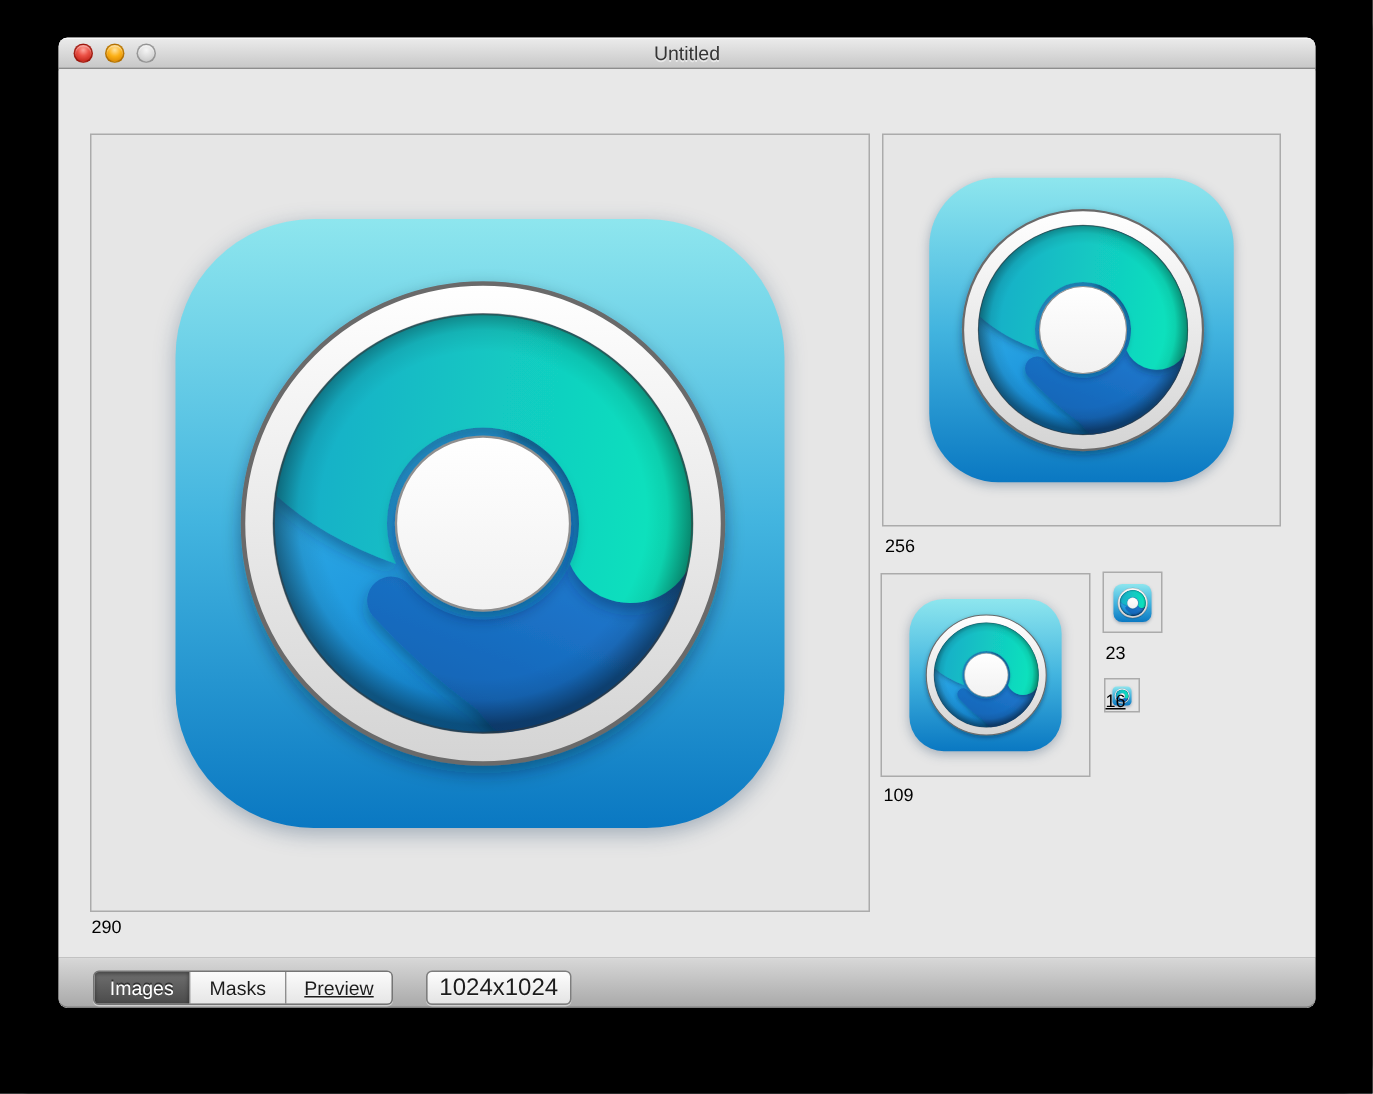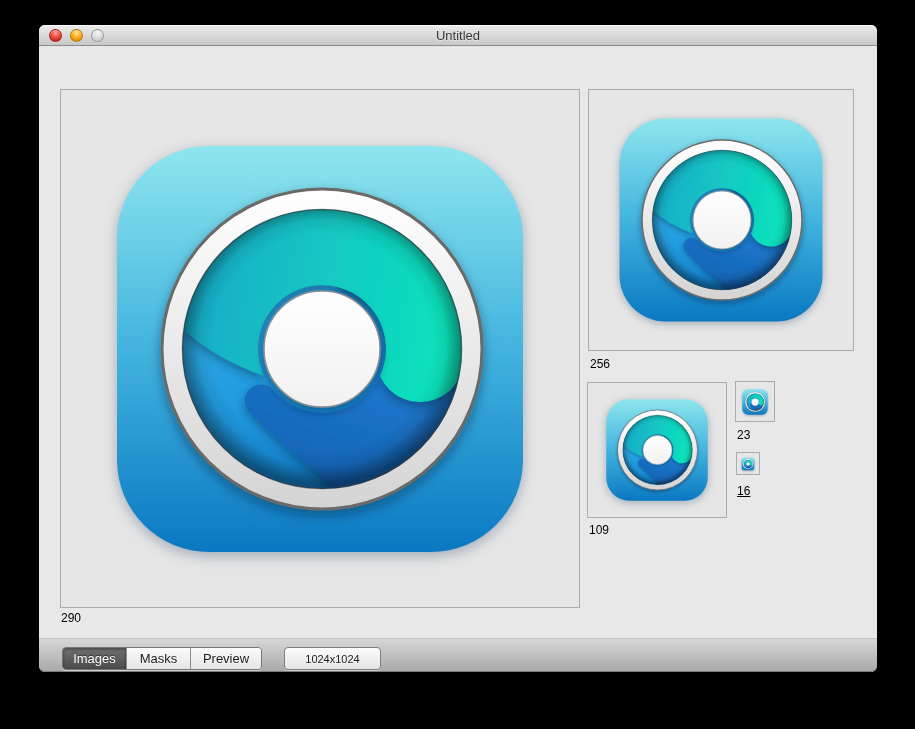--- a/index.html
+++ b/index.html
@@ -59,21 +59,21 @@
   .well-256 { left:549px; top:42px;  width:266px; height:262px; }
   .well-128 { left:548px; top:335px; width:140px; height:136px; }
   .well-32  { left:696px; top:334px; width:40px;  height:41px;  }
   .well-16  { left:697px; top:405px; width:24px;  height:23px;  }
 
   .size-label { position:absolute; font-size:12px; color:#000000; }
   .label-512 { left:22px;  top:564px; }
   .label-256 { left:551px; top:310px; }
   .label-128 { left:550px; top:476px; }
   .label-32  { left:698px; top:381px; }
-  .label-16  { left:698px; top:437px;text-decoration:underline; }
+  .label-16  { left:698px; top:413px;text-decoration:underline; }
 
   .icon-large { filter:drop-shadow(0 4px 7px rgba(0,40,80,0.30)); }
   .icon-mid   { filter:drop-shadow(0 2px 4px rgba(0,40,80,0.30)); }
   .icon-small { filter:drop-shadow(0 1px 1px rgba(0,40,80,0.30)); }
 
   
   .bottombar {
     position:absolute; left:0; right:0; bottom:0; height:34px;
     background:linear-gradient(#d7d7d7,#a8a8a8);
     border-top:1px solid #c2c2c2;
@@ -86,31 +86,31 @@
     box-shadow:0 1px 0 rgba(255,255,255,0.45);
   }
   .segment {
     display:flex; align-items:center; justify-content:center;
     font-size:13px; color:#1c1c1c; cursor:default;
     background:linear-gradient(#fbfbfb,#e6e6e6);
     text-shadow:0 1px 0 rgba(255,255,255,0.6);
     border-right:1px solid #8e8e8e;
   }
   .segment:last-child { border-right:none; }
-  .seg-0 { width:64px; } .seg-1 { width:64px; } .seg-2 { flex:1; }
+  .seg-0 { width:64px; } .seg-1 { width:64px; } .seg-2 { flex:1;text-decoration:underline; }
   .segment.selected {
     background:linear-gradient(#6f6f6f,#4b4b4b);
     color:#fff; text-shadow:0 -1px 0 rgba(0,0,0,0.5);
     box-shadow:inset 0 1px 3px rgba(0,0,0,0.45);
   }
   .push-button {
     position:absolute; left:245px; top:8px; height:23px; width:97px;
     border:1px solid #7e7e7e; border-radius:4px;
     background:linear-gradient(#fdfdfd,#e4e4e4);
-    font-size:11px; color:#1c1c1c; text-shadow:0 1px 0 rgba(255,255,255,0.6);
+    font-size:16px; color:#1c1c1c; text-shadow:0 1px 0 rgba(255,255,255,0.6);
     display:flex; align-items:center; justify-content:center;
     box-shadow:0 1px 0 rgba(255,255,255,0.45);
   }
 
   .svg-defs { position:absolute; width:0; height:0; overflow:hidden; }
 </style>
 </head>
 <body>
 
 <svg class="svg-defs" aria-hidden="true">

